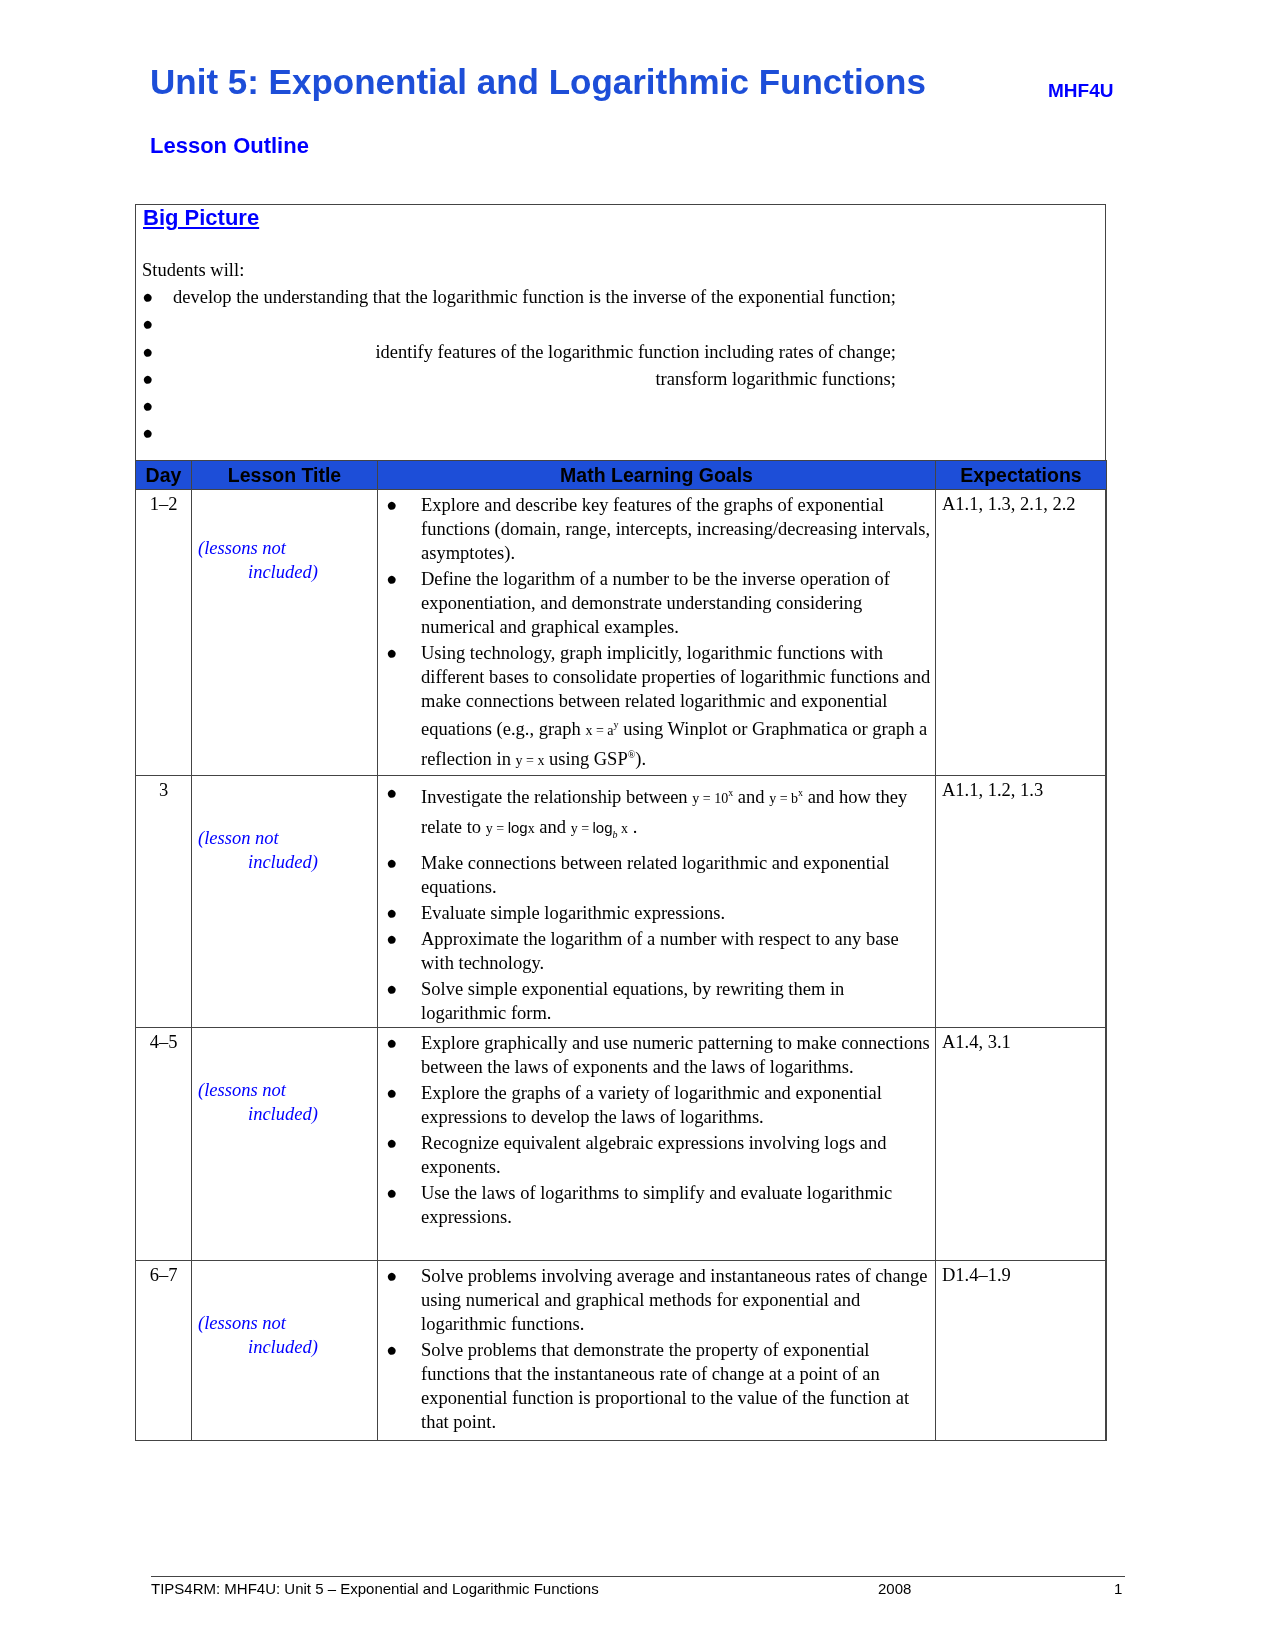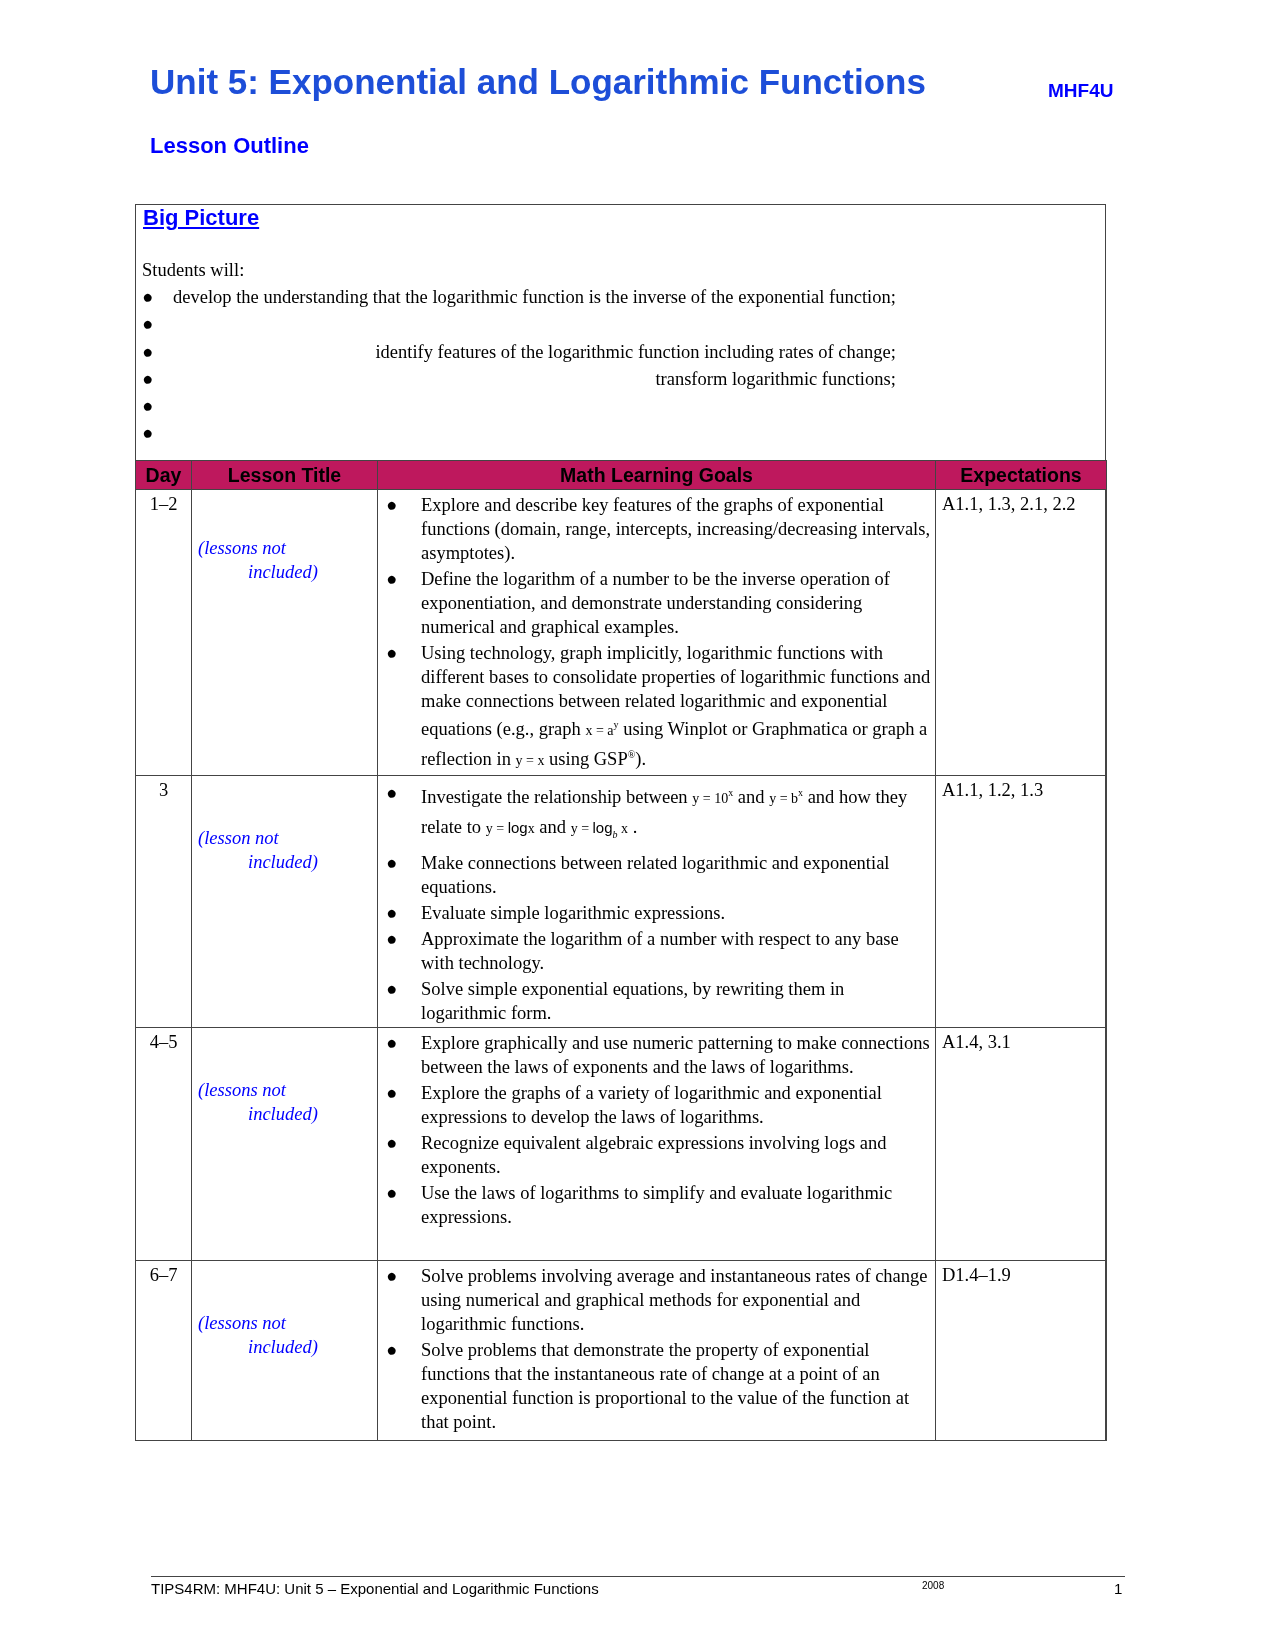--- a/index.html
+++ b/index.html
@@ -13,38 +13,38 @@
 
     #box { position: absolute; left: 135px; top: 184px; width: 969px; height: 1235px; border: 1.5px solid #444; box-sizing: content-box; margin-top: 20px; }
     #bp-heading { position: absolute; left: 7px; top: 0px; font-size: 22px; font-weight: bold; color: #0000ff; text-decoration: underline; }
     #bp-intro { position: absolute; left: 6px; top: 55px; font-size: 18.5px; color: #000; }
     #bp-list { position: absolute; left: 0; top: 81px; margin: 0; padding: 0; list-style: none; }
     #bp-list li { position: relative; height: 27.3px; font-size: 18.5px; line-height: 22px; padding-left: 37px; white-space: nowrap; }
     #bp-list li .bullet { position: absolute; left: 6px; top: 0; }
 
     table#lessons { position: absolute; left: -1px; top: 255px; border-collapse: collapse; table-layout: fixed; width: 971px; }
     #lessons th, #lessons td { border: 1.5px solid #444; vertical-align: top; padding: 0; }
-    #lessons th { background: #be185d; font-family: "Liberation Sans", sans-serif; font-weight: bold; font-size: 19.5px; height: 28px; text-align: center; line-height: 28px; }
+    #lessons th { background: #1d4ed8; font-family: "Liberation Sans", sans-serif; font-weight: bold; font-size: 19.5px; height: 28px; text-align: center; line-height: 28px; }
     #lessons td { font-family: "Liberation Serif", serif; font-size: 18.5px; line-height: 24px; }
     td.day { text-align: center; padding-top: 2px !important; }
     td.ltitle { position: relative; }
     .lt-text { position: absolute; left: 6px; color: #0000ff; font-style: italic; font-size: 18.5px; line-height: 24px; }
     .lt-text .l2 { display: block; padding-left: 50px; }
     td.goals ul { margin: 0; padding: 3px 0 0 0; list-style: none; }
     td.goals li { position: relative; padding-left: 43px; padding-right: 4px; margin-bottom: 2px; }
     td.goals li .bullet { position: absolute; left: 8px; top: 0; }
     td.exp { padding: 2px 0 0 6px !important; }
     .math { font-size: 14px; }
     .mathsans { font-family: Liberation Sans, sans-serif; font-size: 15px; font-style: normal; }
     sup.m { font-size: 10px; }
     sub.m { font-size: 10px; font-style: italic; }
 
     #footer-rule { position: absolute; left: 151px; top: 1576px; width: 974px; height: 0; border-top: 1.5px solid #444; }
     #footer-left { position: absolute; left: 151px; top: 1580px; font-size: 15px; color: #000; }
-    #footer-mid { position: absolute; left: 878px; top: 1580px; font-size: 10px; color: #000; margin-left: 44px; }
+    #footer-mid { position: absolute; left: 878px; top: 1580px; font-size: 15px; color: #000; }
     #footer-right { position: absolute; left: 1114px; top: 1580px; font-size: 15px; color: #000; }
   </style>
 </head>
 <body>
 
 <div id="title" class="sans">Unit 5: Exponential and Logarithmic Functions</div>
 <div id="course" class="sans">MHF4U</div>
 <div id="subtitle" class="sans">Lesson Outline</div>
 
 <div id="box">

